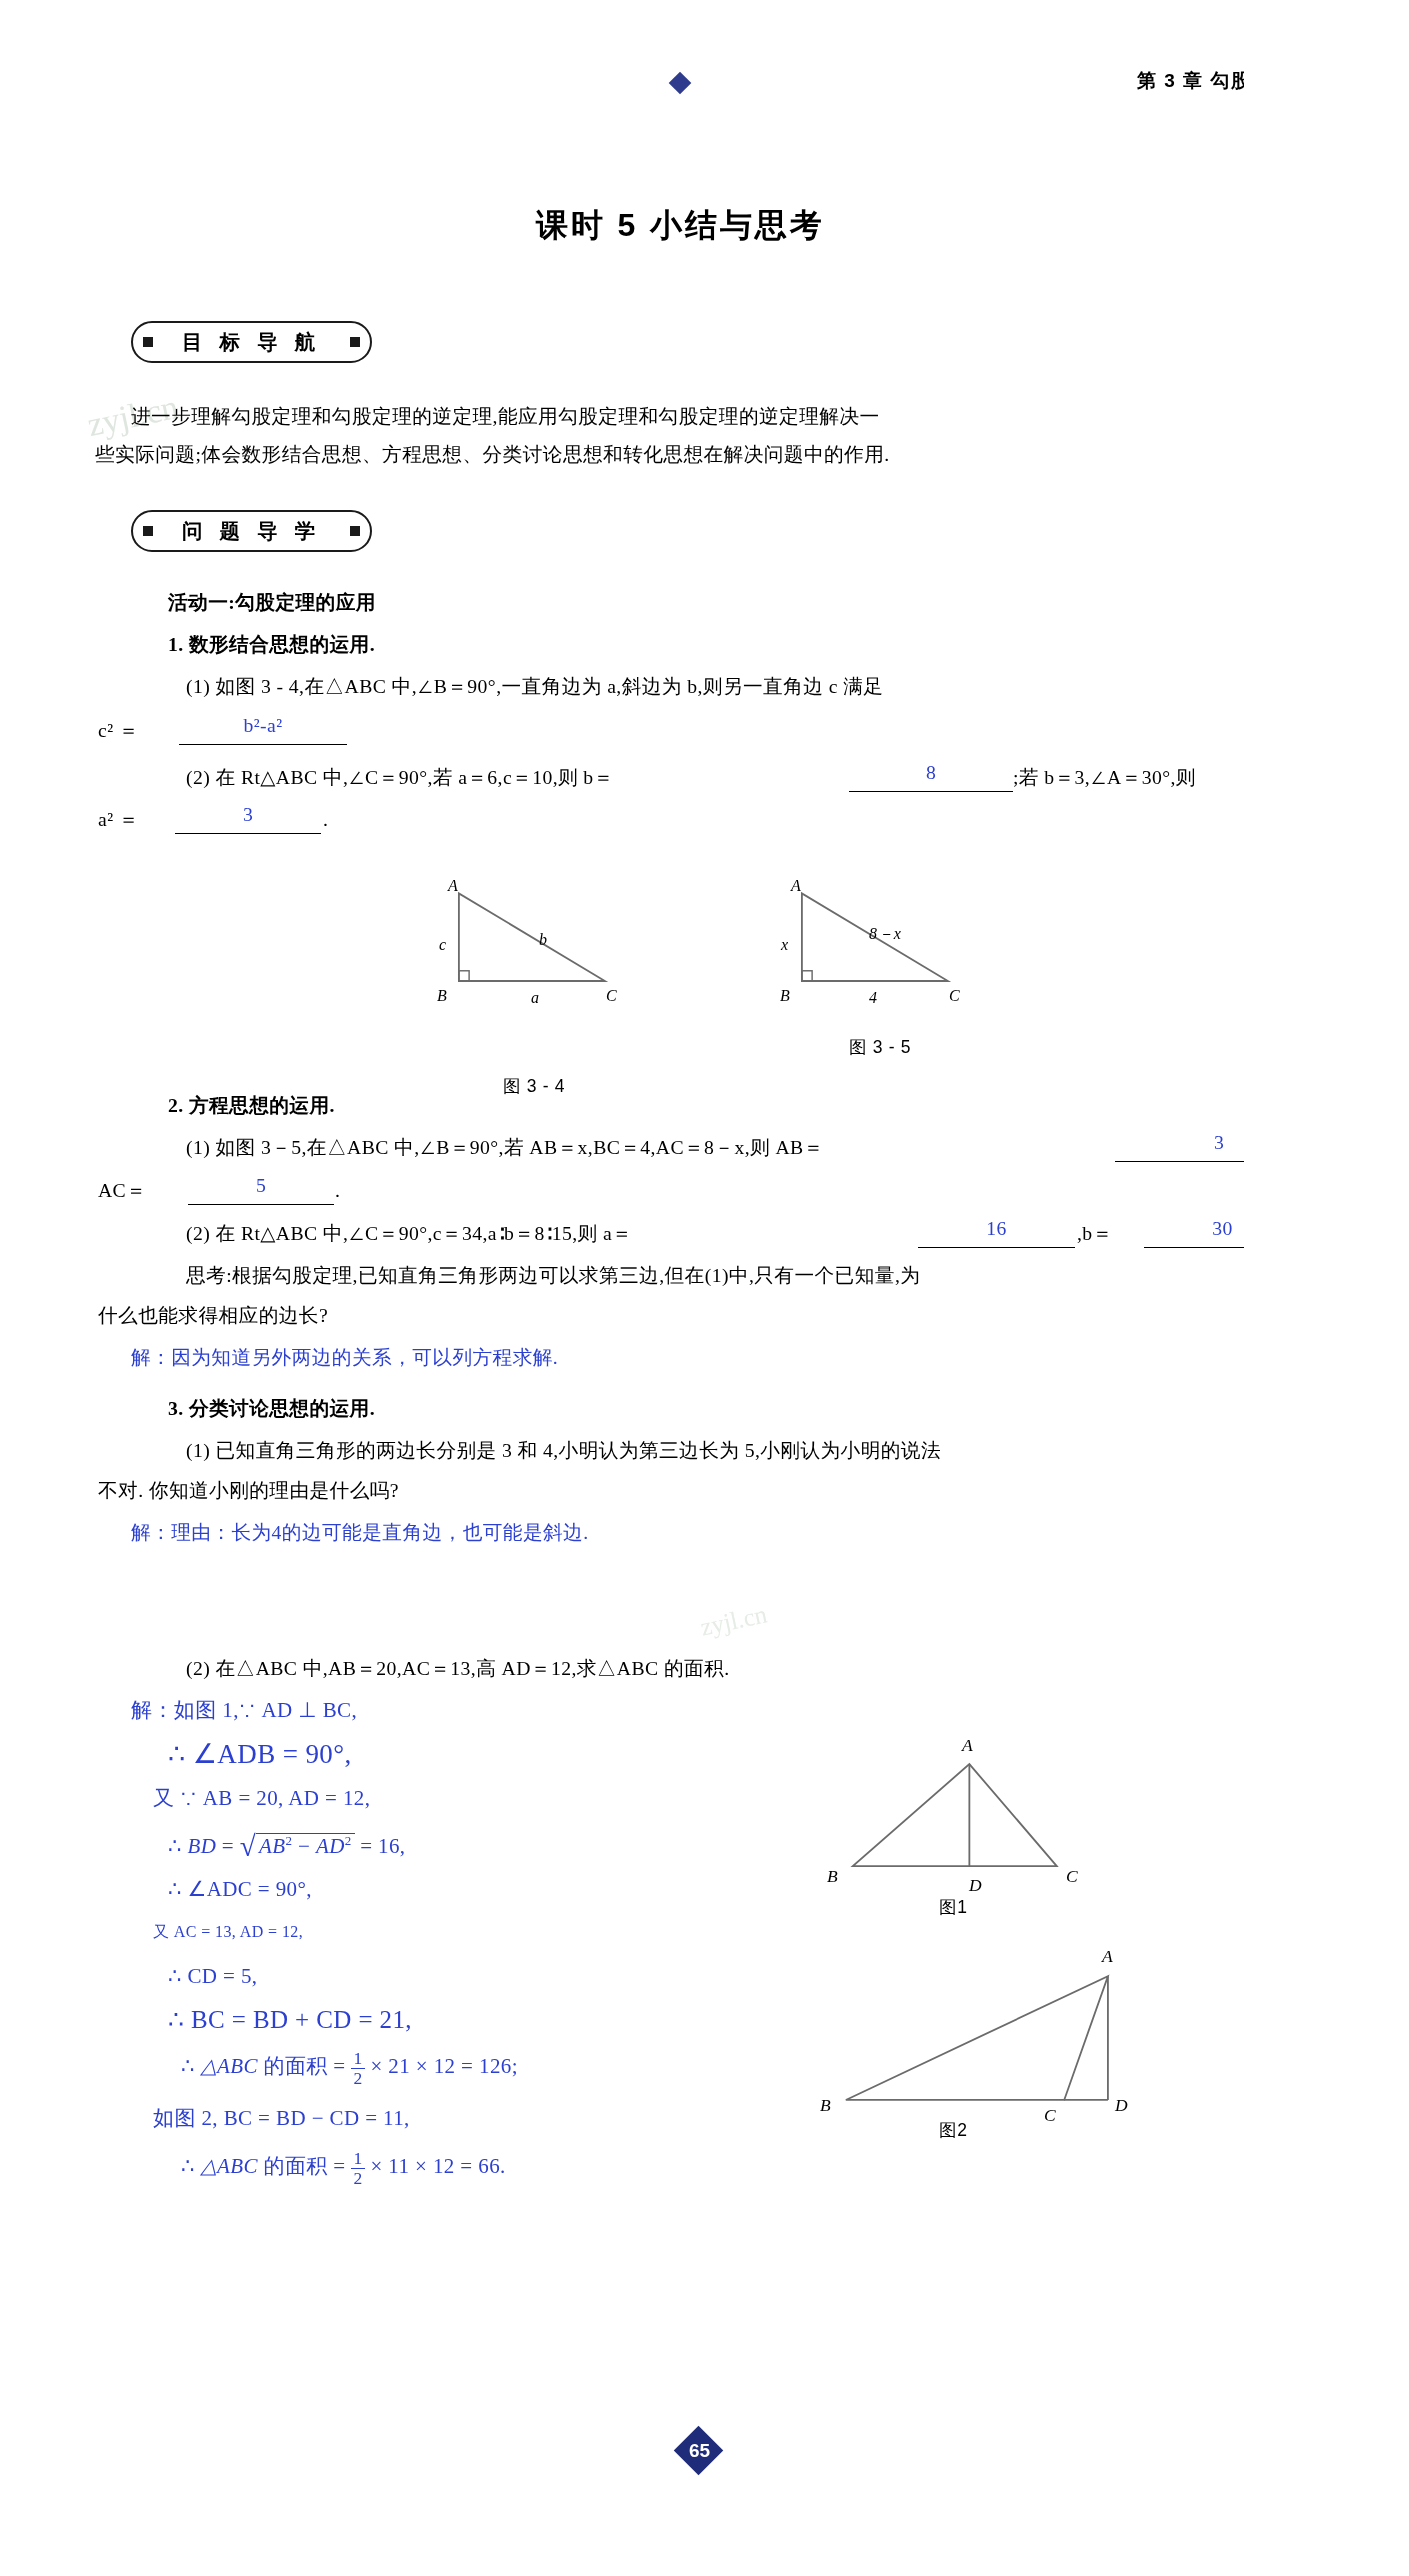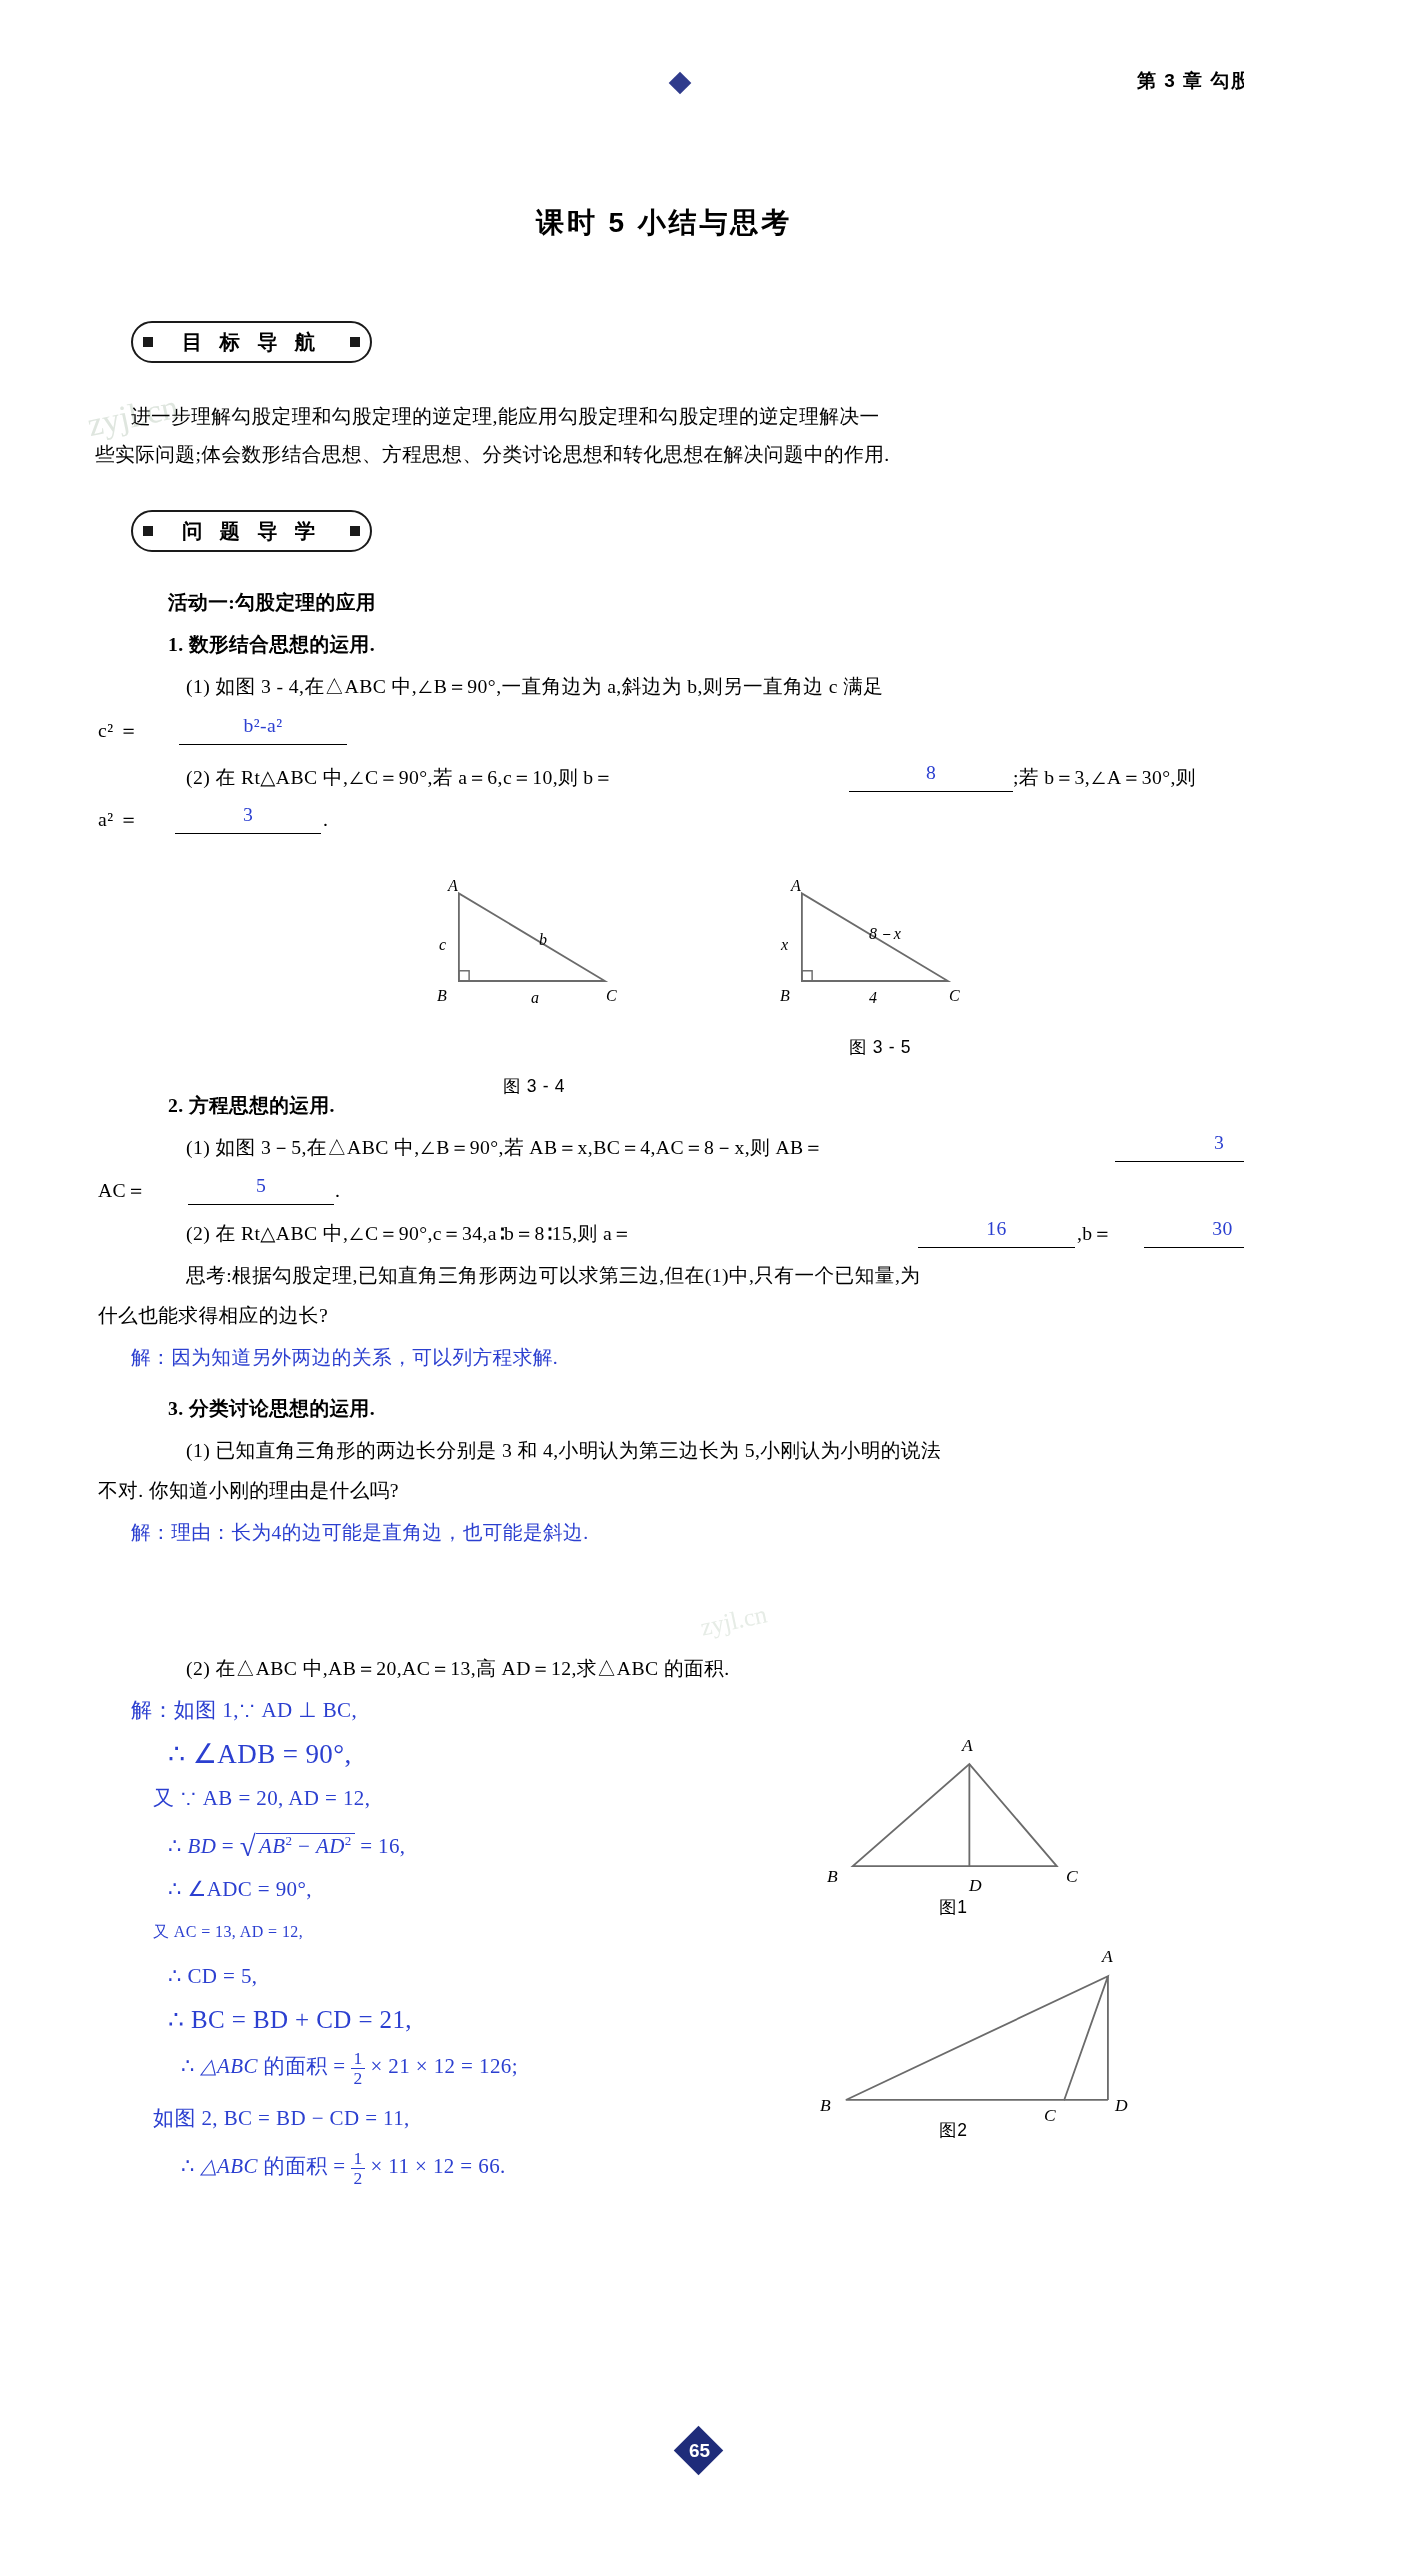--- a/index.html
+++ b/index.html
@@ -7,21 +7,21 @@
     width:1410px;height:2576px;position:relative;
     font-family:"Liberation Serif", serif;
     color:#000;
   }
   .page{position:absolute;left:0;top:0;width:1244px;height:2576px;overflow:hidden;}
   .hdr-diamond{position:absolute;left:672px;top:75px;width:16px;height:16px;background:#2f3b8c;transform:rotate(45deg);}
   .hdr-text{position:absolute;left:1137px;top:68px;width:262px;text-align:left;font-size:19px;letter-spacing:1.5px;font-family:"Liberation Sans",sans-serif;font-weight:bold;color:#000;}
   .hdr-rule{position:absolute;left:0px;top:102px;width:1410px;height:0;}
 
   
-  .title{position:absolute;left:536px;top:204px;font-size:28px;font-weight:bold;font-family:"Liberation Sans",sans-serif;letter-spacing:2.9px;}
+  .title{position:absolute;left:536px;top:204px;font-size:32px;font-weight:bold;font-family:"Liberation Sans",sans-serif;letter-spacing:2.9px;}
 
   
   .tag{position:absolute;height:42px;border:2.2px solid #1a1a1a;border-radius:21px;box-sizing:border-box;
        display:flex;align-items:center;justify-content:center;font-weight:bold;font-size:20.4px;letter-spacing:5.8px;
        font-family:"Liberation Sans",sans-serif;background:#fff;}
   .tag .dot{position:absolute;left:10.2px;top:50%;width:10.2px;height:10.2px;margin-top:-5.1px;background:#1a1a1a;}
   .tag .dot2{position:absolute;right:10.2px;top:50%;width:10.2px;height:10.2px;margin-top:-5.1px;background:#1a1a1a;}
 
   
   .p{position:absolute;font-size:19.7px;line-height:38px;letter-spacing:0.4px;}

